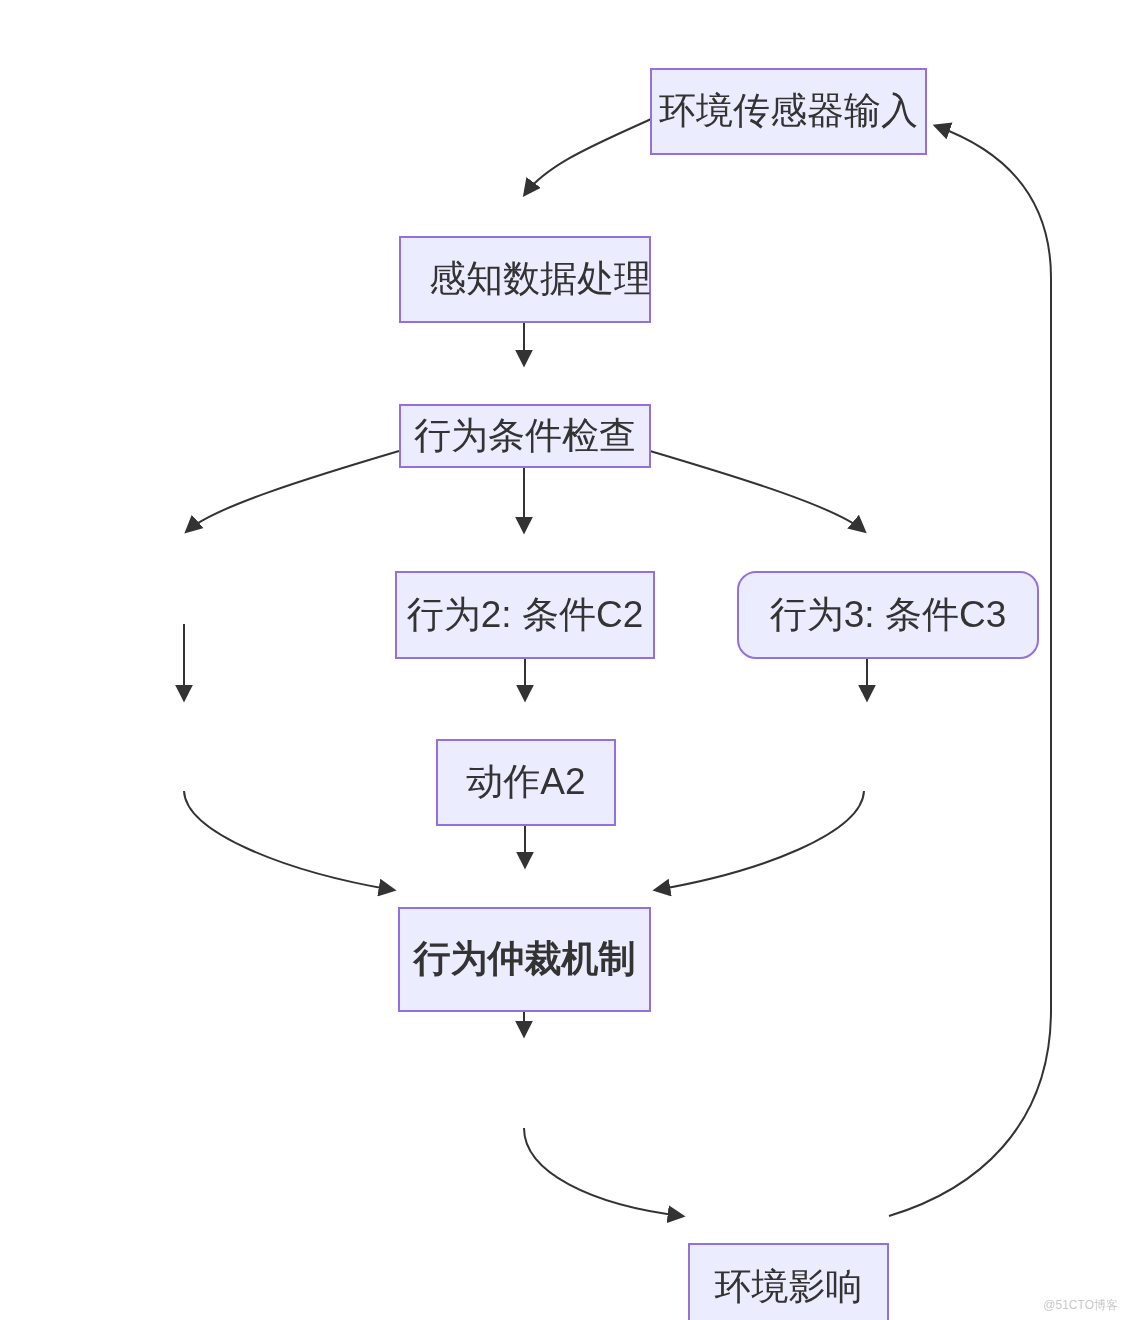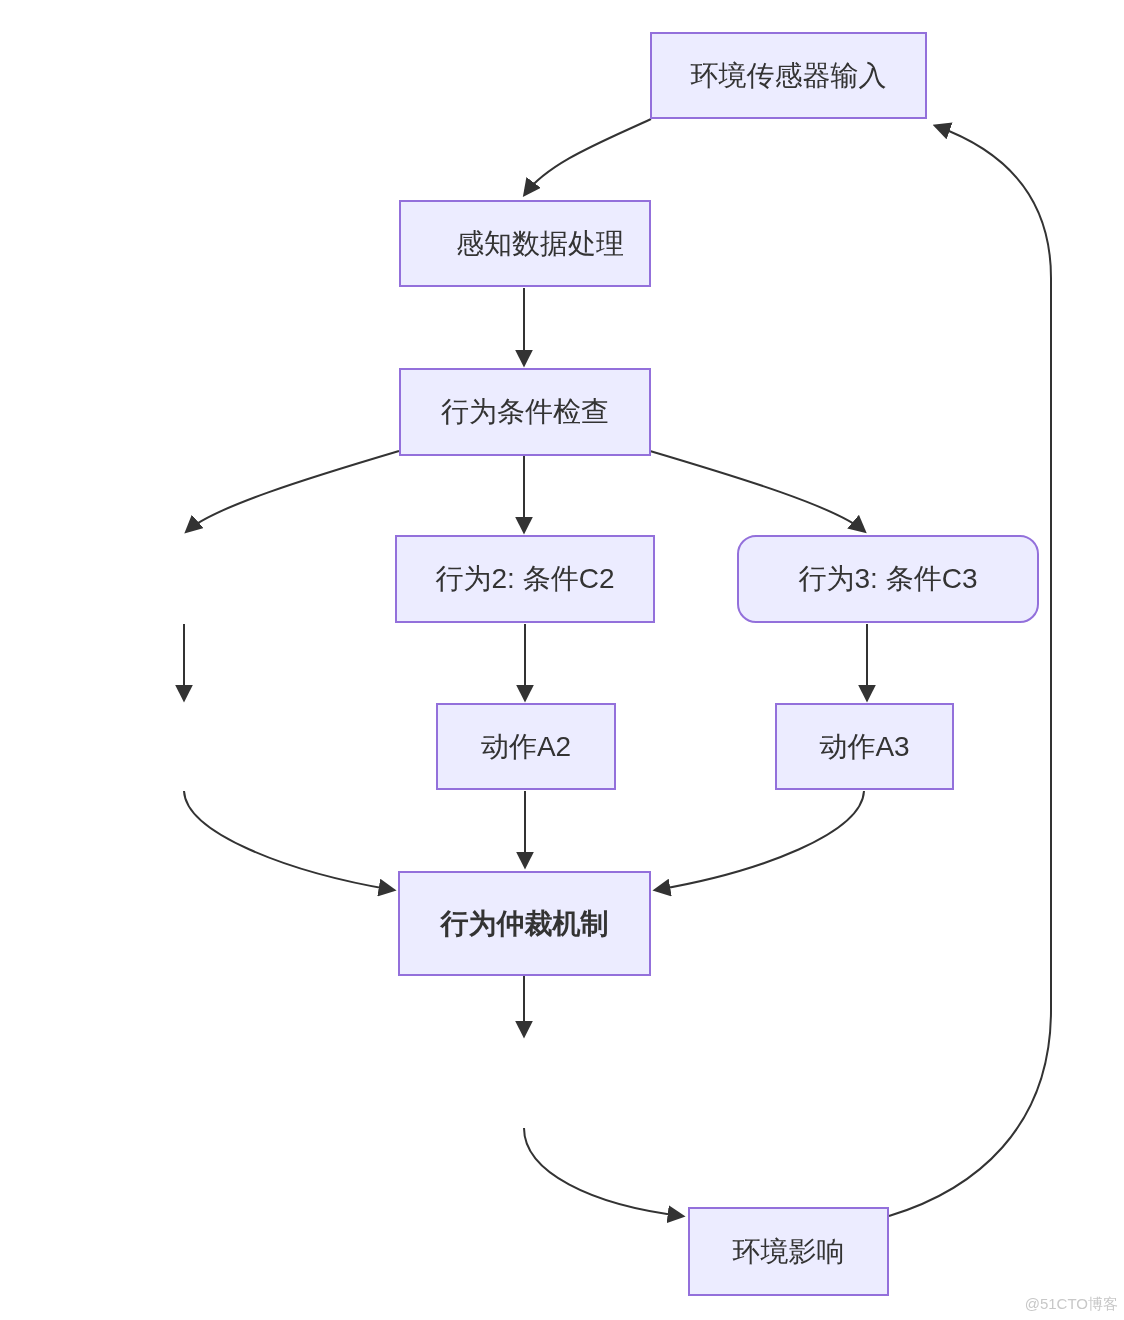--- a/index.html
+++ b/index.html
@@ -37,33 +37,34 @@
   .arrowhead {
     fill: var(--edge);
     stroke: none;
   }
   .node {
     position: absolute;
     box-sizing: border-box;
     background: var(--node-fill);
     border: 2px solid var(--node-border);
     color: var(--text);
-    font-size: 28px;
+    font-size: 37px;
     line-height: 1.2;
     display: flex;
     align-items: center;
     justify-content: center;
     text-align: center;
     white-space: nowrap;
+    margin-top: 36px;
   }
   .watermark {
     position: absolute;
     right: 6px;
     bottom: 6px;
-    font-size: 15px;
+    font-size: 12px;
     color: var(--watermark);
   }
 </style>
 </head>
 <body>
 
 <div class="canvas">
 
   <svg class="edge-layer" viewBox="0 0 1124 1320" xmlns="http://www.w3.org/2000/svg">
     <defs>
@@ -88,41 +89,38 @@
   </svg>
 
   <div class="node" style="left:650px; top:32px; width:277px; height:87px;">
     <span>环境传感器输入</span>
   </div>
 
   <div class="node" style="left:399px; top:200px; width:252px; height:87px;padding-left:30px;">
     <span>感知数据处理</span>
   </div>
 
-  <div class="node" style="left:399px; top:368px; width:252px; height:88px;">
+  <div class="node" style="left:399px; top:368px; width:252px; height:64px;">
     <span>行为条件检查</span>
   </div>
 
 
   <div class="node" style="left:395px; top:535px; width:260px; height:88px;">
     <span>行为2: 条件C2</span>
   </div>
 
   <div class="node" style="left:737px; top:535px; width:302px; height:88px;border-radius:19px;">
     <span>行为3: 条件C3</span>
   </div>
 
 
   <div class="node" style="left:436px; top:703px; width:180px; height:87px;">
     <span>动作A2</span>
   </div>
 
-  <div class="node" style="left:775px; top:703px; width:179px; height:87px;">
-    <span>动作A3</span>
-  </div>
 
   <div class="node" style="left:398px; top:871px; width:253px; height:105px;font-weight:bold;">
     <span>行为仲裁机制</span>
   </div>
 
 
   <div class="node" style="left:688px; top:1207px; width:201px; height:89px;">
     <span>环境影响</span>
   </div>
 

